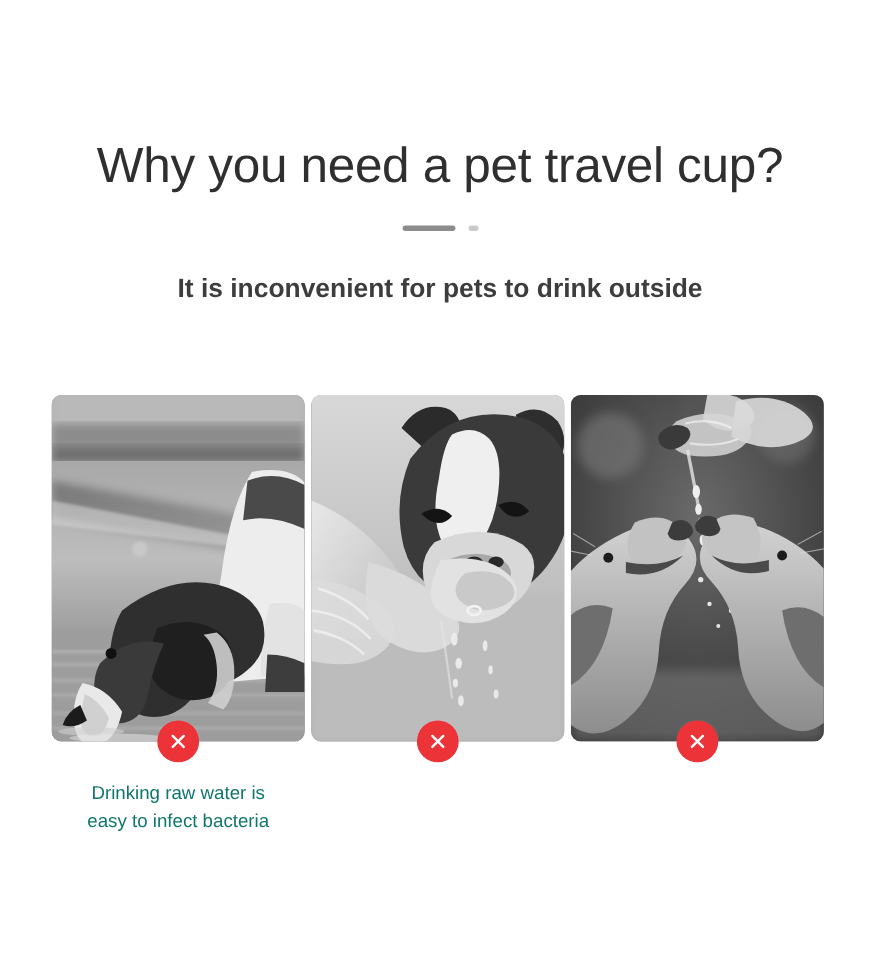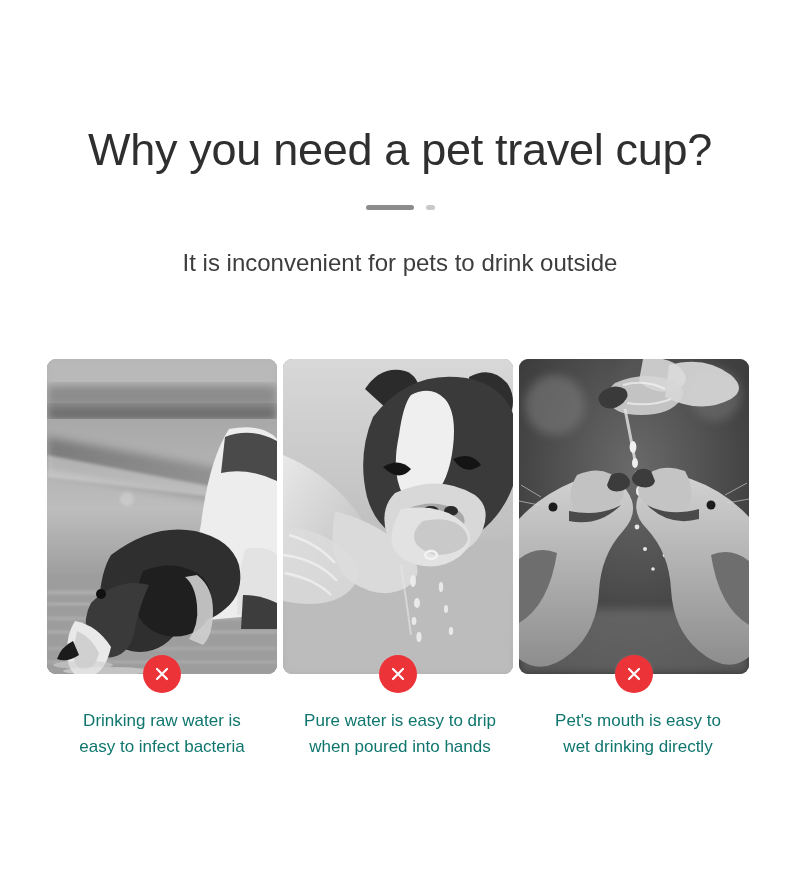--- a/index.html
+++ b/index.html
@@ -46,21 +46,21 @@
     width:9px; height:5px;
     background:#c9c9c9;
     border-radius:3px;
   }
 
   .subheadline {
     position:absolute;
     top:247px; left:0; width:800px;
     text-align:center;
     font-size:24px;
-    font-weight:400;
+    font-weight:700;
     color:#3d3d3d;
     line-height:32px;
     white-space:nowrap;
   }
 
   
   .cards {
     position:absolute;
     top:359px; left:47px;
     width:706px;
@@ -346,18 +346,14 @@
         <svg viewBox="0 0 24 24">
           <path d="M6 6 L18 18 M18 6 L6 18" stroke="#ffffff" stroke-width="2.6" stroke-linecap="round"></path>
         </svg>
       </div>
     </div>
 
   </div>
 
   <div class="caption" style="left:47px;">Drinking raw water is
 easy to infect bacteria</div>
-  <div class="caption" style="left:285px;">Pure water is easy to drip
-when poured into hands</div>
-  <div class="caption" style="left:523px;">Pet's mouth is easy to
-wet drinking directly</div>
 
 </div>
 
 </body></html>

